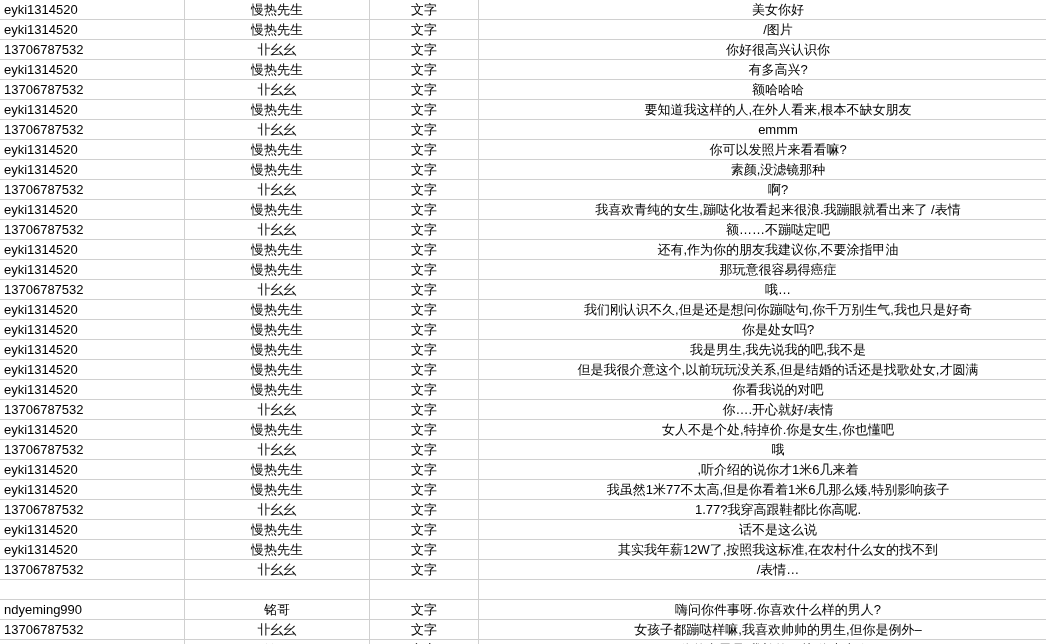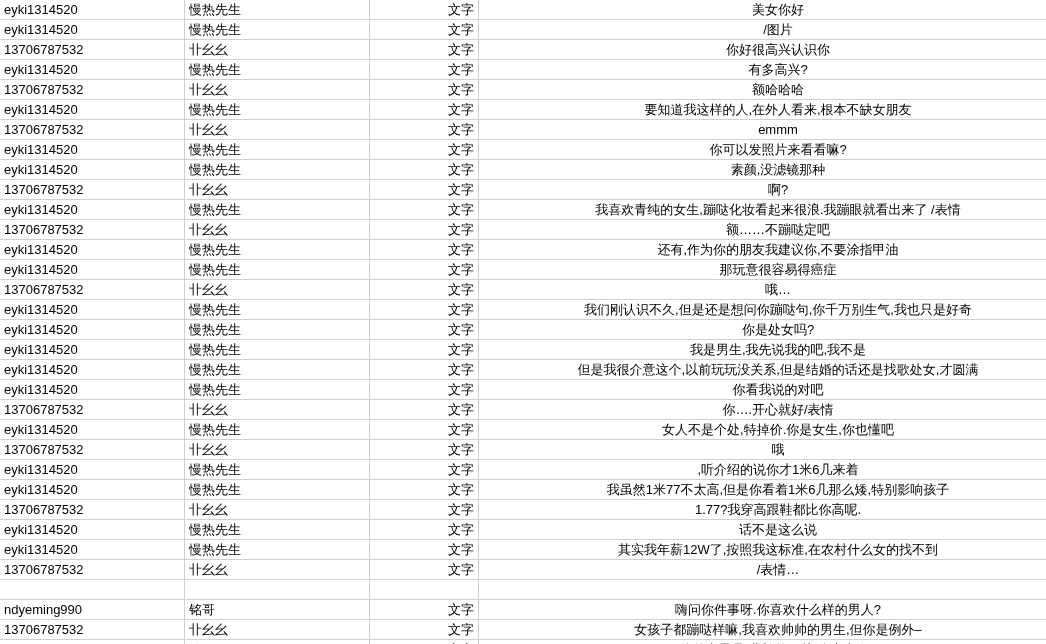--- a/index.html
+++ b/index.html
@@ -25,22 +25,22 @@
     line-height: 19px;
     padding: 0 4px;
     border-bottom: 1px solid #d0d0d0;
     border-right: 1px solid #d0d0d0;
     overflow: hidden;
     white-space: nowrap;
     font-size: 13px;
     vertical-align: middle;
   }
   .col-a { width: 176px; text-align: left; }
-  .col-b { width: 176px; }
-  .col-c { width: 100px; text-align: right; padding-left: 12px; margin-left: 44px; }
+  .col-b { width: 176px; text-align: center; }
+  .col-c { width: 100px; text-align: center; padding-left: 12px; margin-left: 44px; }
   .col-d { width: 590px; text-align: center; border-right: none; }
   .spacer td {
     height: 19px;
     border-bottom: 1px solid #d0d0d0;
     border-right: 1px solid #d0d0d0;
   }
   .spacer .col-d { border-right: none; }
 </style>
 </head>
 <body>

